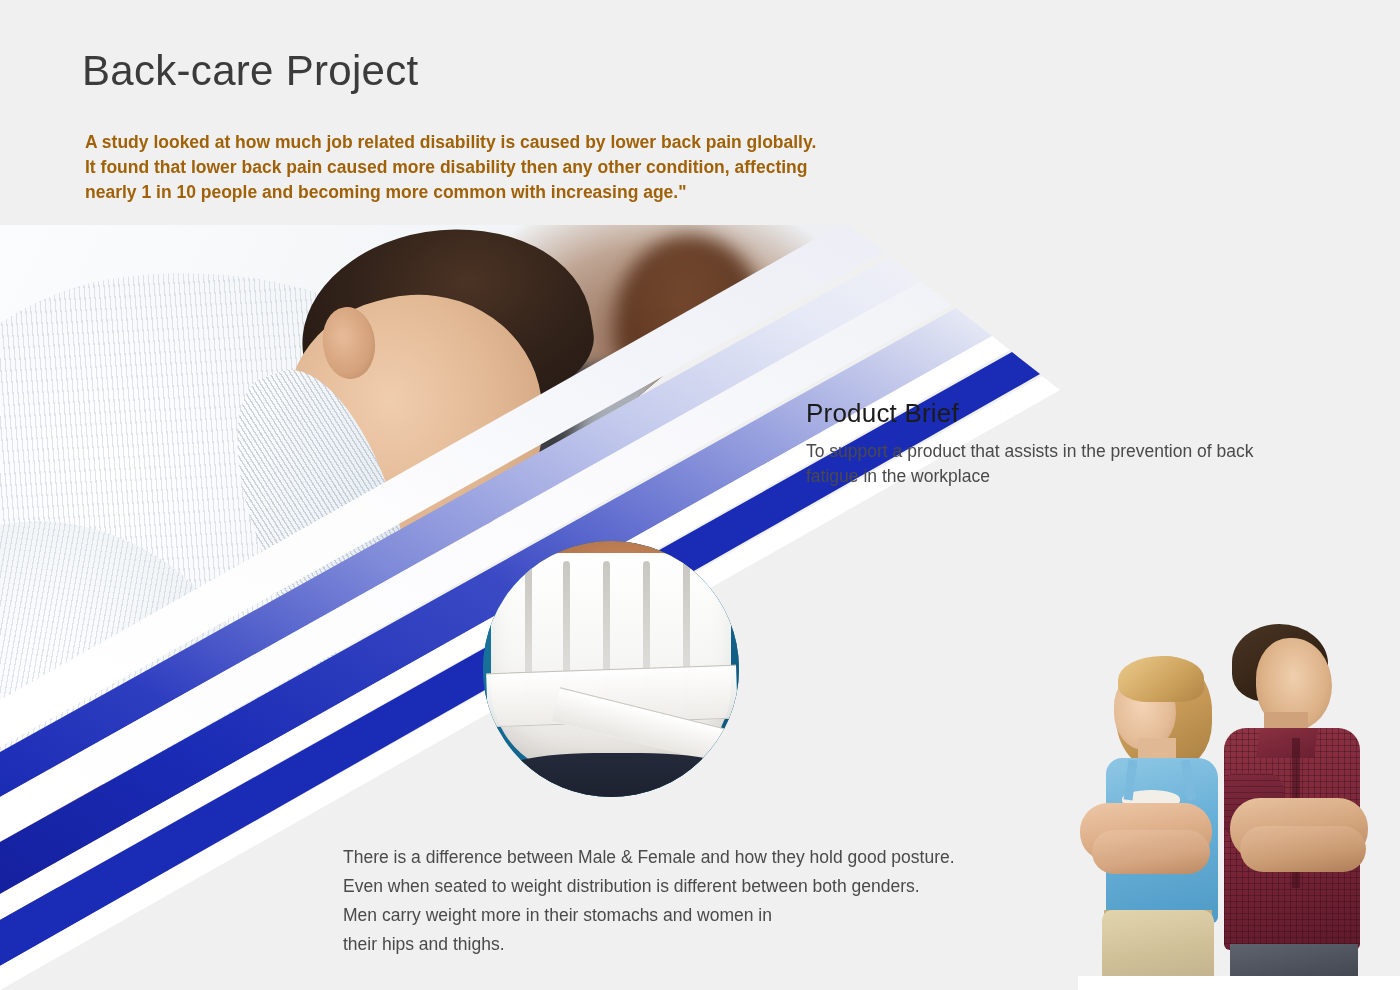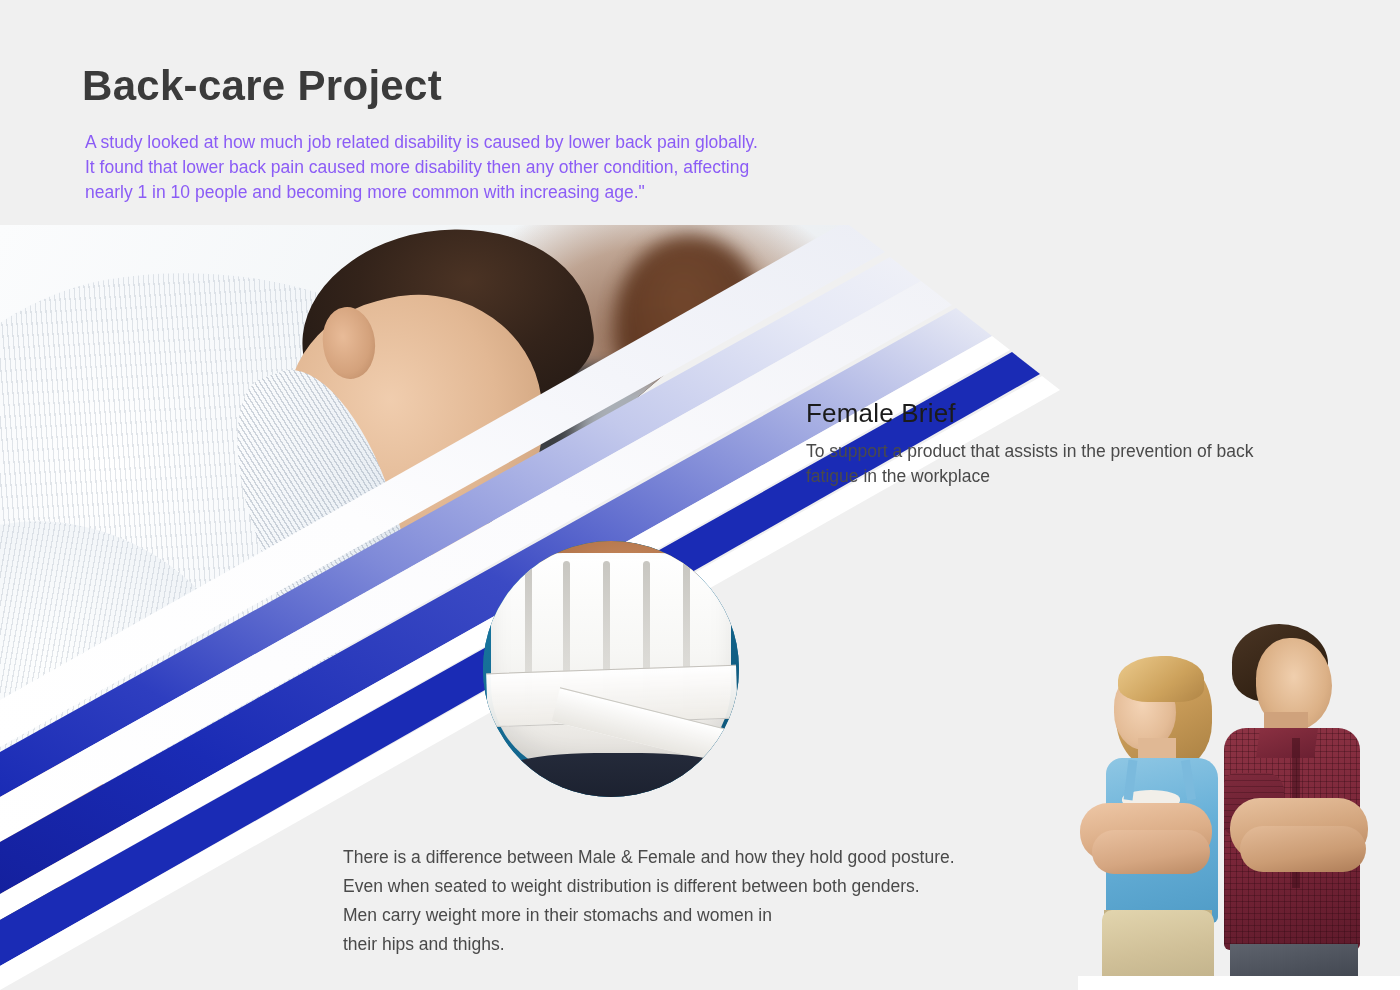--- a/index.html
+++ b/index.html
@@ -23,35 +23,35 @@
     position: absolute;
     left: 0; top: 0;
     width: 1400px;
     height: 225px;
     background: #f0f0f0;
     z-index: 30;
   }
   .poster-title {
     position: absolute;
     left: 82px;
-    top: 62px;
+    top: 47px;
     font-size: 42px;
-    font-weight: 700;
+    font-weight: 400;
     letter-spacing: 0.3px;
     color: #3b3b3b;
     white-space: nowrap;
   }
   .intro-text {
     position: absolute;
     left: 85px;
     top: 130px;
     font-size: 17.5px;
-    font-weight: 400;
+    font-weight: 700;
     line-height: 25px;
-    color: #8b5cf6;
+    color: #a16207;
     white-space: pre-line;
   }
 
   
   .photo-backpain {
     position: absolute;
     left: 0;
     top: 225px;
     width: 900px;
     height: 765px;
@@ -536,21 +536,21 @@
   </svg>
 
   <div class="header-band">
     <div class="poster-title">Back-care Project</div>
     <div class="intro-text">A study looked at how much job related disability is caused by lower back pain globally.
 It found that lower back pain caused more disability then any other condition, affecting
 nearly 1 in 10 people and becoming more common with increasing age."</div>
   </div>
 
   <div class="block" id="product-brief">
-    <h2 class="block-heading">Female Brief</h2>
+    <h2 class="block-heading">Product Brief</h2>
     <p class="block-body">To support a product that assists in the prevention of back
 fatigue in the workplace</p>
   </div>
 
   <div class="product-circle">
     <div class="pc-bg"></div>
     <div class="pc-skin"></div>
     <div class="pc-brace">
       <div class="pc-rib" style="left:34px;"></div>
       <div class="pc-rib" style="left:72px;"></div>

